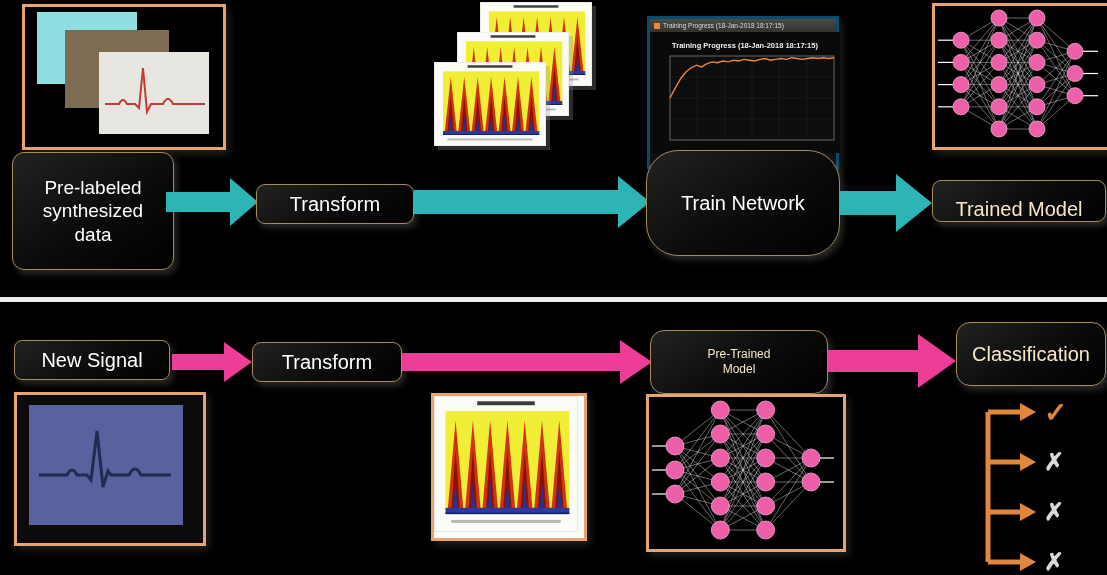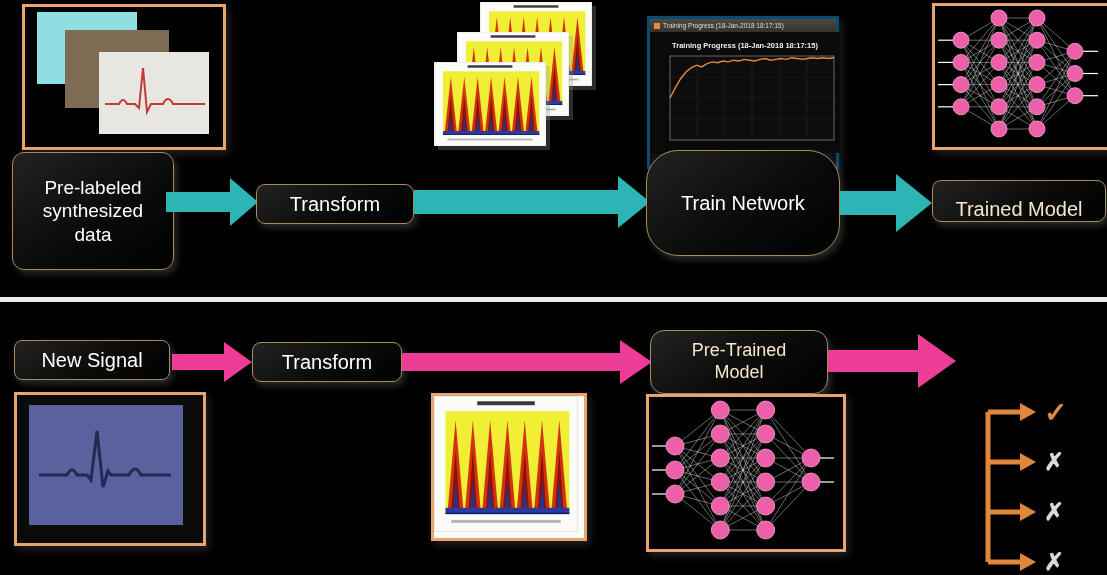--- a/index.html
+++ b/index.html
@@ -266,21 +266,21 @@
   <svg class="arrow" style="left:402px;top:340px;" width="250" height="44">
     <polygon points="0,13 218,13 218,0 250,22 218,44 218,31 0,31" fill="#ee3d96"></polygon>
   </svg>
 
   <div class="img-frame" style="left:431px;top:393px;width:150px;height:142px;background:#fbfbf8;">
     <svg width="144" height="136">
       <use href="#scalo" x="0" y="0" width="144" height="136"></use>
     </svg>
   </div>
 
-  <div class="label-box cream" style="left:650px;top:330px;width:176px;height:62px;border-radius:14px;font-size:18px;">
+  <div class="label-box cream" style="left:650px;top:330px;width:176px;height:62px;border-radius:14px;font-size:12px;">
     <span>Pre-Trained
 Model</span>
   </div>
 
   <div class="img-frame" style="left:646px;top:394px;width:194px;height:152px;">
     <svg id="nn-bottom" width="188" height="146">
         <line x1="26" y1="49" x2="71.33333333333334" y2="13" stroke="#d8d8d8" stroke-width="0.6" opacity="0.8"></line>
         <line x1="26" y1="49" x2="71.33333333333334" y2="37" stroke="#d8d8d8" stroke-width="0.6" opacity="0.8"></line>
         <line x1="26" y1="49" x2="71.33333333333334" y2="61" stroke="#d8d8d8" stroke-width="0.6" opacity="0.8"></line>
         <line x1="26" y1="49" x2="71.33333333333334" y2="85" stroke="#d8d8d8" stroke-width="0.6" opacity="0.8"></line>
@@ -368,20 +368,23 @@
         <circle cx="116.66666666666667" cy="133" r="9" fill="#ee5fa9" stroke="#f9a8d0" stroke-width="0.8"></circle>
         <circle cx="162" cy="61" r="9" fill="#ee5fa9" stroke="#f9a8d0" stroke-width="0.8"></circle>
         <circle cx="162" cy="85" r="9" fill="#ee5fa9" stroke="#f9a8d0" stroke-width="0.8"></circle>
       </svg>
   </div>
 
   <svg class="arrow" style="left:828px;top:334px;" width="128" height="54">
     <polygon points="0,16 90,16 90,0 128,27 90,54 90,38 0,38" fill="#ee3d96"></polygon>
   </svg>
 
+  <div class="label-box cream" style="left:956px;top:322px;width:148px;height:62px;border-radius:14px;font-size:20px;">
+    <span>Classification</span>
+  </div>
 
   <svg class="arrow" style="left:964px;top:396px;" width="143" height="179">
     <line x1="24" y1="16" x2="24" y2="166" stroke="#e0873c" stroke-width="5"></line>
     <g>
       <line x1="24" y1="16" x2="56" y2="16" stroke="#e0873c" stroke-width="5"></line>
       <polygon points="56,7 72,16 56,25" fill="#e0873c"></polygon>
       <text x="80" y="26" font-size="28" font-weight="bold" fill="#e0873c">✓</text>
     </g>
     <g>
       <line x1="24" y1="66" x2="56" y2="66" stroke="#e0873c" stroke-width="5"></line>

